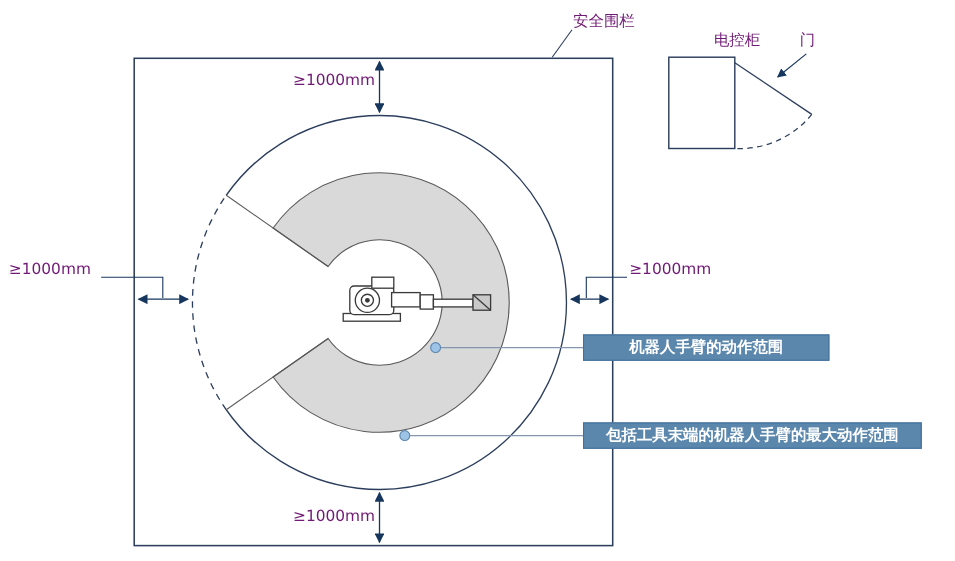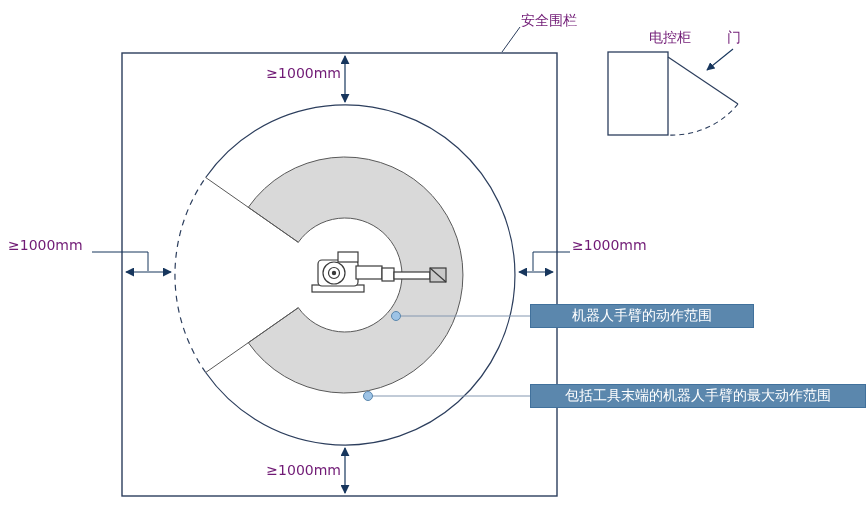--- a/index.html
+++ b/index.html
@@ -25,20 +25,21 @@
     position: absolute;
     height: 24px;
     background: #5b87ad;
     border: 1px solid #41719c;
     color: #ffffff;
     font-size: 14px;
     display: flex;
     align-items: center;
     justify-content: center;
     white-space: nowrap;
+    font-weight: bold;
   }
 </style>
 </head>
 <body>
 
 <div class="canvas">
 
   <svg width="868" height="510" viewBox="0 0 868 510">
     <defs>
       <marker id="arr" viewBox="0 0 10 10" refX="9" refY="5" markerWidth="7.5" markerHeight="7.5" orient="auto-start-reverse">
@@ -97,15 +98,15 @@
   <div class="lbl dim-ra" style="left:257px; top:64px; width:84px;">≥1000mm</div>
   <div class="lbl dim-ra" style="left:257px; top:461px; width:84px;">≥1000mm</div>
   <div class="lbl" style="left:8px; top:236px;">≥1000mm</div>
   <div class="lbl" style="left:572px; top:236px;">≥1000mm</div>
 
   <div class="lbl" style="left:521px; top:11px;">安全围栏</div>
   <div class="lbl" style="left:609px; top:28px;margin-left:40px;">电控柜</div>
   <div class="lbl" style="left:727px; top:28px;">门</div>
 
   <div class="callout" style="left:530px; top:304px; width:224px;">机器人手臂的动作范围</div>
-  <div class="callout" style="left:530px; top:384px; width:336px;">包括工具末端的机器人手臂的最大动作范围</div>
+  <div class="callout" style="left:530px; top:384px; width:308px;">包括工具末端的机器人手臂的最大动作范围</div>
 
 </div>
 
 </body></html>

